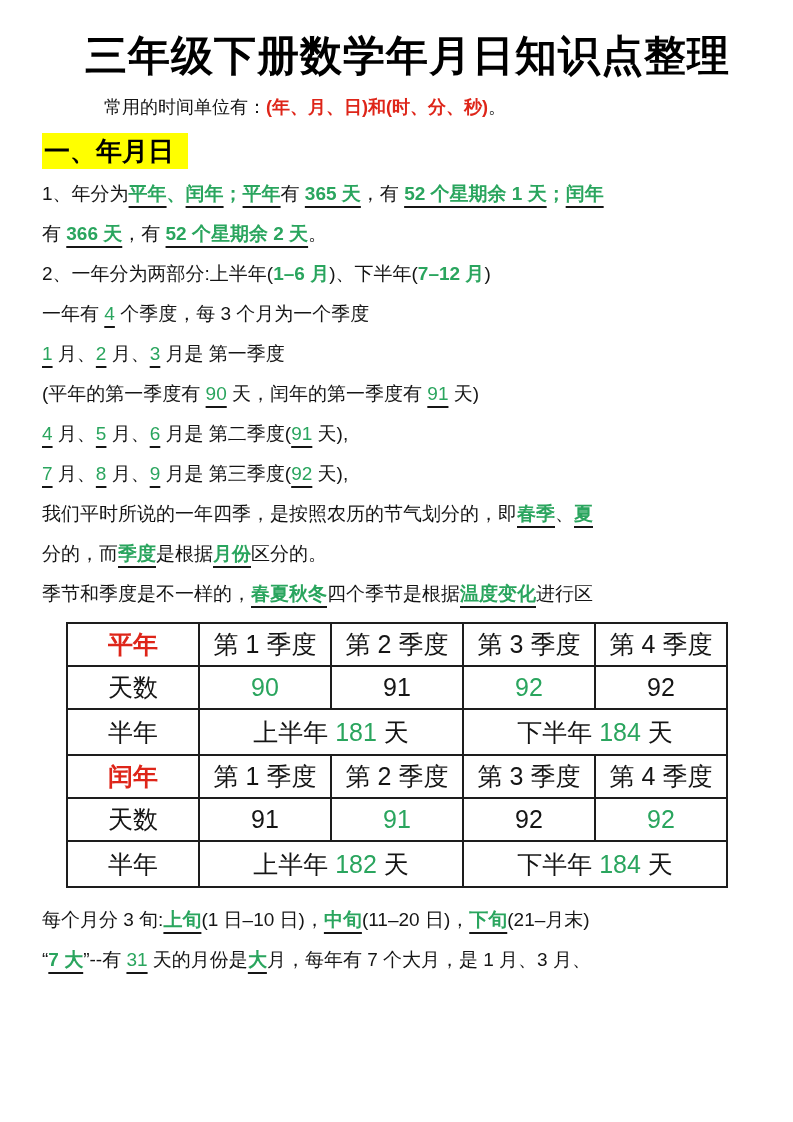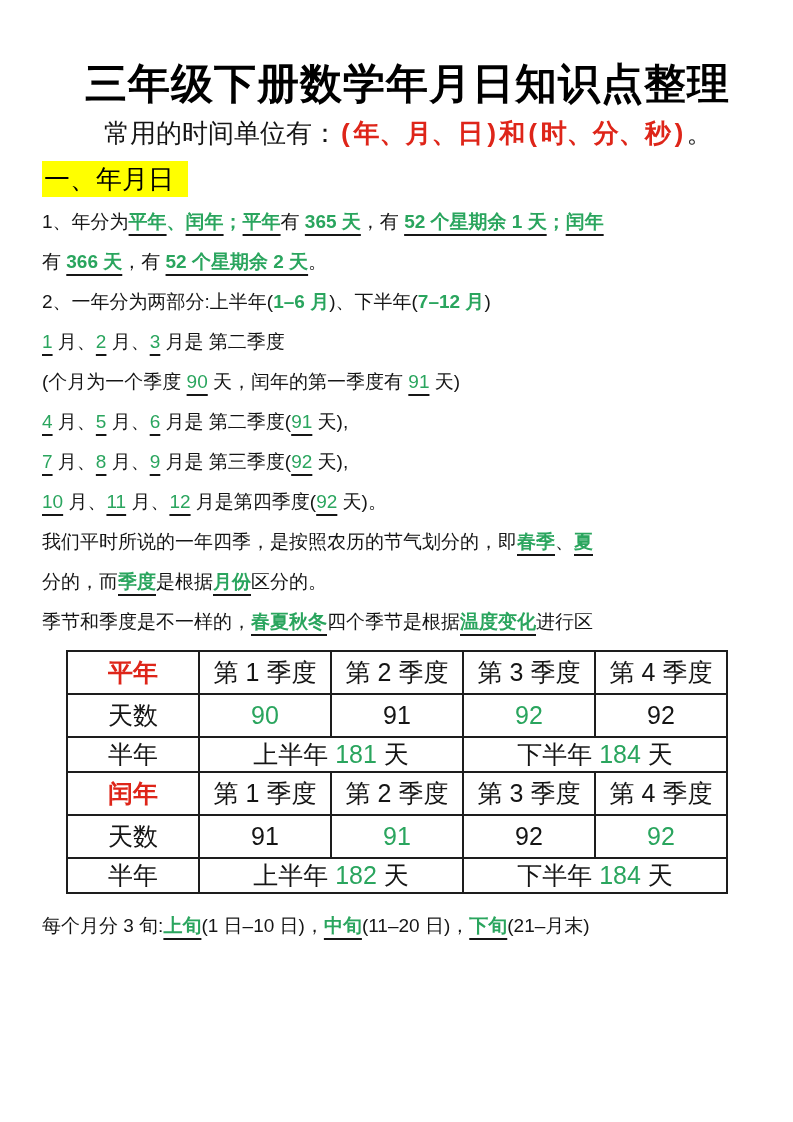--- a/index.html
+++ b/index.html
@@ -8,34 +8,34 @@
     --hl:#ffff00;
     --ink:#151515;
   }
   *{margin:0;padding:0;box-sizing:border-box;}
   html,body{background:#ffffff;}
   body{
     width:793px;height:1122px;overflow:hidden;
     font-family:"Liberation Sans","DejaVu Sans",sans-serif;
     color:var(--ink);
   }
-  .page{padding:30px 20px 0 42px;margin-top:28px;}
+  .page{padding:30px 20px 0 42px;}
   .title{
     font-size:42px;font-weight:900;text-align:center;
     letter-spacing:1px;line-height:52px;margin-bottom:8px;color:#000;
     white-space:nowrap;
   }
   .subtitle{
-    font-size:26px;line-height:34px;padding-left:62px;
-    margin-bottom:9px;white-space:nowrap;font-family:Liberation Mono, monospace;
+    font-size:18px;line-height:34px;padding-left:62px;
+    margin-bottom:9px;white-space:nowrap;
   }
   .section-header-row{margin-bottom:5px;}
   .section-header{
     display:inline-block;background:var(--hl);
-    font-size:26px;font-weight:normal;line-height:30px;
+    font-size:26px;font-weight:bold;line-height:30px;
     padding:3px 14px 3px 2px;color:#000;
   }
   .line{
     font-size:19px;line-height:40px;white-space:nowrap;
   }
   .seg{display:inline;}
   .seg.green{color:var(--green);}
   .seg.red{color:var(--red);}
   .seg.bold{font-weight:bold;}
   .seg.ul{
@@ -45,41 +45,41 @@
     text-underline-offset:6px;
   }
   table.seasons{
     border-collapse:collapse;table-layout:fixed;
     width:662px;margin:8px 0 0 24px;
   }
   table.seasons td{
     border:2px solid #1d1d1d;text-align:center;vertical-align:middle;
     font-size:25px;height:43px;padding:0;white-space:nowrap;
   }
-  table.seasons tr.tall td{height:35px;}
+  table.seasons tr.tall td{height:46px;}
   .footer-paras{margin-top:12px;}
 </style>
 </head>
 <body>
 
 <div class="page">
   <h1 class="title">三年级下册数学年月日知识点整理</h1>
   <p class="subtitle"><span class="seg">常用的时间单位有：</span><span class="seg red bold">(年、月、日)和(时、分、秒)</span><span class="seg">。</span></p>
   <div class="section-header-row">
     <span class="section-header">一、年月日</span>
   </div>
   <div class="paras">
       <div class="line"><span class="seg">1、年分为</span><span class="seg green bold ul">平年</span><span class="seg green bold">、</span><span class="seg green bold ul">闰年</span><span class="seg green bold">；</span><span class="seg green bold ul">平年</span><span class="seg">有 </span><span class="seg green bold ul">365 天</span><span class="seg">，有 </span><span class="seg green bold ul">52 个星期余 1 天</span><span class="seg green bold">；</span><span class="seg green bold ul">闰年</span></div>
       <div class="line"><span class="seg">有 </span><span class="seg green bold ul">366 天</span><span class="seg">，有 </span><span class="seg green bold ul">52 个星期余 2 天</span><span class="seg">。</span></div>
       <div class="line"><span class="seg">2、一年分为两部分:上半年(</span><span class="seg green bold">1–6 月</span><span class="seg">)、下半年(</span><span class="seg green bold">7–12 月</span><span class="seg">)</span></div>
-      <div class="line"><span class="seg green ul">1</span><span class="seg"> 月、</span><span class="seg green ul">2</span><span class="seg"> 月、</span><span class="seg green ul">3</span><span class="seg"> 月是 第二季度</span></div>
-      <div class="line"><span class="seg">(个月为一个季度 </span><span class="seg green ul">90</span><span class="seg"> 天，闰年的第一季度有 </span><span class="seg green ul">91</span><span class="seg"> 天)</span></div>
+      <div class="line"><span class="seg">一年有 </span><span class="seg green ul">4</span><span class="seg"> 个季度，每 3 个月为一个季度</span></div>
+      <div class="line"><span class="seg green ul">1</span><span class="seg"> 月、</span><span class="seg green ul">2</span><span class="seg"> 月、</span><span class="seg green ul">3</span><span class="seg"> 月是 第一季度</span></div>
+      <div class="line"><span class="seg">(平年的第一季度有 </span><span class="seg green ul">90</span><span class="seg"> 天，闰年的第一季度有 </span><span class="seg green ul">91</span><span class="seg"> 天)</span></div>
       <div class="line"><span class="seg green ul">4</span><span class="seg"> 月、</span><span class="seg green ul">5</span><span class="seg"> 月、</span><span class="seg green ul">6</span><span class="seg"> 月是 第二季度(</span><span class="seg green ul">91</span><span class="seg"> 天),</span></div>
       <div class="line"><span class="seg green ul">7</span><span class="seg"> 月、</span><span class="seg green ul">8</span><span class="seg"> 月、</span><span class="seg green ul">9</span><span class="seg"> 月是 第三季度(</span><span class="seg green ul">92</span><span class="seg"> 天),</span></div>
-      <div class="line"><span class="seg green ul">10</span><span class="seg"> 月、</span><span class="seg green ul">11</span><span class="seg"> 月、</span><span class="seg green ul">12</span><span class="seg"> 月是第四季度(</span><span class="seg green ul">92</span><span class="seg"> 天)。</span></div>
       <div class="line"><span class="seg">我们平时所说的一年四季，是按照农历的节气划分的，即</span><span class="seg green bold ul">春季</span><span class="seg">、</span><span class="seg green bold ul">夏</span></div>
       <div class="line"><span class="seg">分的，而</span><span class="seg green bold ul">季度</span><span class="seg">是根据</span><span class="seg green bold ul">月份</span><span class="seg">区分的。</span></div>
       <div class="line"><span class="seg">季节和季度是不一样的，</span><span class="seg green bold ul">春夏秋冬</span><span class="seg">四个季节是根据</span><span class="seg green bold ul">温度变化</span><span class="seg">进行区</span></div>
     </div>
   <table class="seasons">
     <tbody>
         <tr>
           <td><span class="seg red bold">平年</span></td>
           <td><span class="seg">第 1 季度</span></td>
           <td><span class="seg">第 2 季度</span></td>
@@ -114,14 +114,15 @@
         </tr>
         <tr class="tall">
           <td><span class="seg">半年</span></td>
           <td colspan="2"><span class="seg">上半年 </span><span class="seg green">182</span><span class="seg"> 天</span></td>
           <td colspan="2"><span class="seg">下半年 </span><span class="seg green">184</span><span class="seg"> 天</span></td>
         </tr>
       </tbody>
   </table>
   <div class="paras footer-paras">
       <div class="line"><span class="seg">每个月分 3 旬:</span><span class="seg green bold ul">上旬</span><span class="seg">(1 日–10 日)，</span><span class="seg green bold ul">中旬</span><span class="seg">(11–20 日)，</span><span class="seg green bold ul">下旬</span><span class="seg">(21–月末)</span></div>
+      <div class="line"><span class="seg">“</span><span class="seg green bold ul">7 大</span><span class="seg">”--有 </span><span class="seg green ul">31</span><span class="seg"> 天的月份是</span><span class="seg green bold ul">大</span><span class="seg">月，每年有 7 个大月，是 1 月、3 月、</span></div>
     </div>
 </div>
 
 </body></html>

